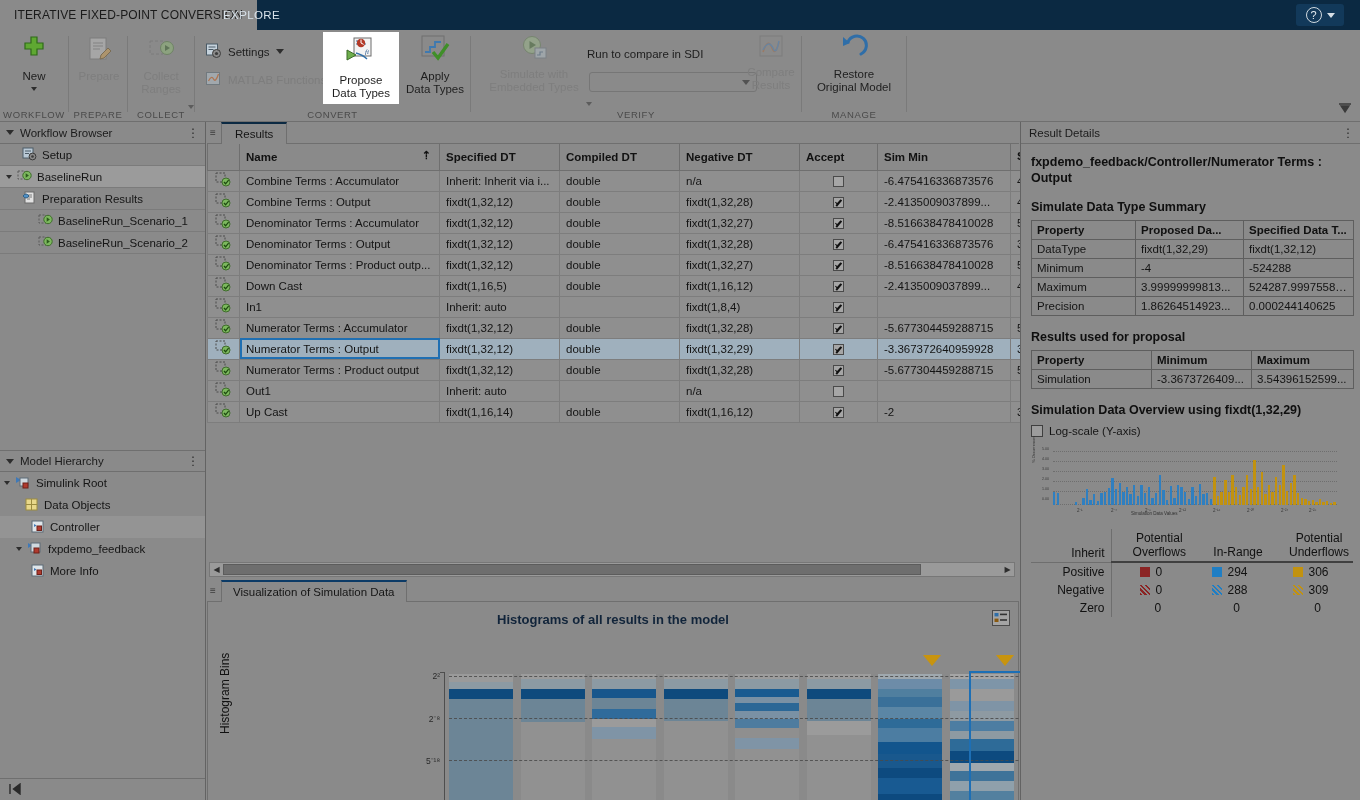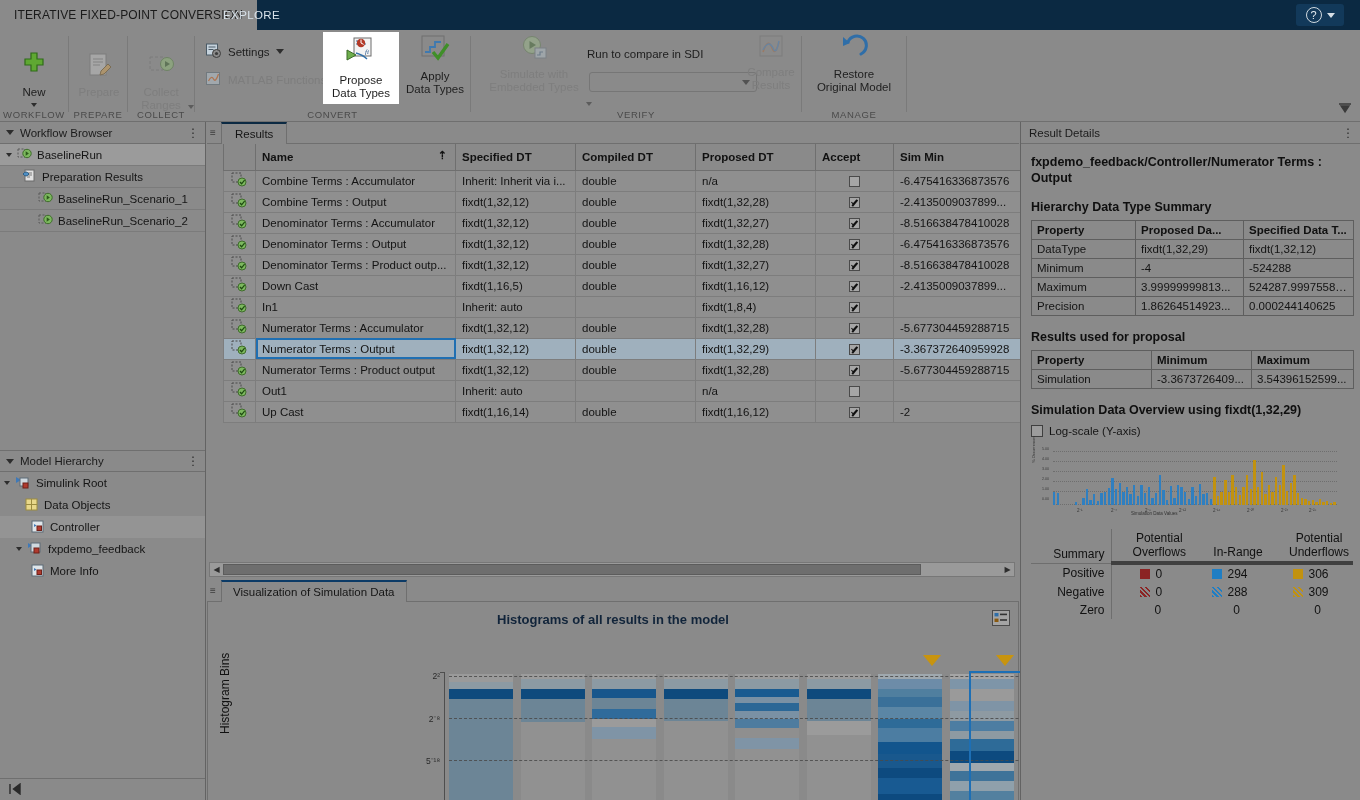--- a/index.html
+++ b/index.html
@@ -49,21 +49,21 @@
     border-bottom:1px solid #6f6f6f;
   }
   .rgroup { position:absolute; top:0; height:92px; }
   .rgroup .glabel {
     position:absolute; bottom:2px; left:0; width:100%;
     text-align:center; font-size:9.5px; color:#4a4a4a; letter-spacing:.6px;
   }
   .rsep { position:absolute; top:6px; width:1px; height:76px; background:#7a7a7a; }
 
   .bigbtn {
-    position:absolute; top:20px; width:auto;
+    position:absolute; top:4px; width:auto;
     display:flex; flex-direction:column; align-items:center;
     font-size:11.5px; color:#1e1e1e; line-height:13px; text-align:center;
   }
   .bigbtn .lbl { margin-top:3px; }
   .bigbtn.disabled { color:#7e7e7e; }
   .bigbtn.highlight { background:#ffffff; }
 
   .smallrow {
     position:absolute; display:flex; align-items:center; gap:6px;
     font-size:11.5px; color:#1e1e1e;
@@ -122,21 +122,21 @@
   .tabstrip .grip { position:absolute; left:3px; top:5px; font-size:10px; color:#3b3b3b; letter-spacing:0;}
   .tabitem {
     position:absolute; left:14px; top:0; height:22px; padding:0 13px;
     display:flex; align-items:center; font-size:11.5px; color:#151515;
     background:#8a8a8a; border:1px solid #6f6f6f; border-bottom:none;
     border-top:2px solid #0b2942;
   }
   .tabitem.viz { border-top:2px solid #0b3a66; }
 
   .tablewrap { position:absolute; left:0; top:22px; width:812px; height:435px; }
-  table.grid { border-collapse:collapse; width:100%; table-layout:fixed;margin-left:16px; }
+  table.grid { border-collapse:collapse; width:100%; table-layout:fixed; }
   table.grid th {
     height:26px; background:#8a8a8a; color:#111;
     font-size:11.5px; font-weight:bold; text-align:left;
     padding:0 6px; border:1px solid #6f6f6f; border-top:none;
     position:relative; white-space:nowrap; overflow:hidden;
   }
   table.grid td {
     height:21px; background:#8f8f8f; color:#141414;
     font-size:11.5px; padding:0 6px; border:1px solid #7d7d7d;
     white-space:nowrap; overflow:hidden; text-overflow:ellipsis;
@@ -236,21 +236,21 @@
   .mc-xtick { position:absolute; top:62px; font-size:4.5px; color:#3a3a3a; }
 
   table.stats { border-collapse:collapse; width:322px; margin-top:6px; table-layout:fixed; }
   table.stats th {
     font-size:12px; font-weight:normal; color:#111; text-align:center;
     padding:2px 2px; vertical-align:bottom; line-height:14px;
   }
   table.stats td { font-size:12px; color:#111; padding:1px 3px; line-height:16px; }
   table.stats .vcol { text-align:right; padding-right:6px; border-right:1px solid #6e6e6e; }
   table.stats thead th.vcol { border-right:1px solid #6e6e6e; border-bottom:1px solid #6e6e6e; }
-  table.stats thead th.dcol { border-bottom:4px solid #404040;padding-left:18px; }
+  table.stats thead th.dcol { border-bottom:2px solid #404040;padding-left:18px; }
   .sw { display:inline-block; width:10px; height:10px; vertical-align:-1px; margin-right:5px; }
   .swh { display:inline-block; width:10px; height:10px; vertical-align:-1px; margin-right:5px; }
 </style>
 </head>
 <body>
 
 <div id="app">
 
   <div class="titlebar">
     <div class="tab-main">
@@ -427,20 +427,31 @@
 
   <div class="leftpanel">
 
     <div class="panel-header">
       <span class="tri-d"></span>
       <span>Workflow Browser</span>
       <span class="dots">⋮</span>
     </div>
 
     <div>
+      <div class="tree-item" style="padding-left:22px;">
+        <span class="ico">
+          <svg width="15" height="15" viewBox="0 0 15 15">
+              <rect x="1" y="2" width="10" height="10" fill="#b9c9d6" stroke="#4d5c68"></rect>
+              <path d="M3 5h6M3 7.5h4" stroke="#4d5c68"></path>
+              <circle cx="10.5" cy="10.5" r="3.4" fill="#8a8a8a" stroke="#3a3a3a"></circle>
+              <circle cx="10.5" cy="10.5" r="1.3" fill="#3a3a3a"></circle>
+            </svg>
+        </span>
+        <span>Setup</span>
+      </div>
       <div class="tree-item sel" style="padding-left:6px;">
         <span class="tri-d small"></span>
         <span class="ico">
           <svg width="15" height="15" viewBox="0 0 15 15">
               <rect x="1" y="3" width="7" height="8" fill="none" stroke="#5a5a5a" stroke-dasharray="2,1.5"></rect>
               <circle cx="10" cy="7.5" r="4.2" fill="#7cb85e" stroke="#3f6c2c"></circle>
               <path d="M8.7 5.3 l3.2 2.2 -3.2 2.2z" fill="#2d5a1c"></path>
             </svg>
         </span>
         <span>BaselineRun</span>
@@ -569,21 +580,21 @@
         </colgroup>
         <thead>
           <tr>
             <th></th>
             <th>
               <span>Name</span>
               <span style="position:absolute;right:8px;top:5px;font-size:11px;">⇡</span>
             </th>
             <th><span>Specified DT</span></th>
             <th><span>Compiled DT</span></th>
-            <th><span>Proposed DT</span></th>
+            <th><span>Negative DT</span></th>
             <th><span>Accept</span></th>
             <th><span>Sim Min</span></th>
             <th><span style="display:inline-block;overflow:hidden;">Sim Max</span></th>
           </tr>
         </thead>
         <tbody>
 
           <tr>
             <td class="iconcell"><span><svg width="17" height="15" viewBox="0 0 17 15">
                     <rect x="1" y="1" width="9" height="9" fill="none" stroke="#4a4a4a" stroke-dasharray="2,1.5"></rect>
@@ -930,21 +941,21 @@
 
   <div class="rightpanel">
     <div class="panel-header">
       <span style="padding-left:2px;">Result Details</span>
       <span class="dots">⋮</span>
     </div>
 
     <div class="rp-body">
       <div class="rp-title">fxpdemo_feedback/Controller/Numerator Terms : Output</div>
 
-      <div class="rp-h2">Hierarchy Data Type Summary</div>
+      <div class="rp-h2">Simulate Data Type Summary</div>
       <table class="rtab">
         <colgroup>
             <col style="width:104px">
             <col style="width:108px">
             <col style="width:110px">
           </colgroup>
         <thead>
             <tr>
           <th>Property</th>
           <th>Proposed Da...</th>
@@ -1109,21 +1120,21 @@
 
       <table class="stats">
         <colgroup>
             <col style="width:80px">
             <col style="width:80px">
             <col style="width:78px">
             <col style="width:84px">
           </colgroup>
         <thead>
             <tr>
-          <th class="vcol">Summary</th>
+          <th class="vcol">Inherit</th>
           <th class="dcol">
             <span>Potential</span><br>
             <span>Overflows</span>
           </th>
           <th class="dcol">In-Range</th>
           <th class="dcol">
             <span>Potential</span><br>
             <span>Underflows</span>
           </th>
         </tr>

